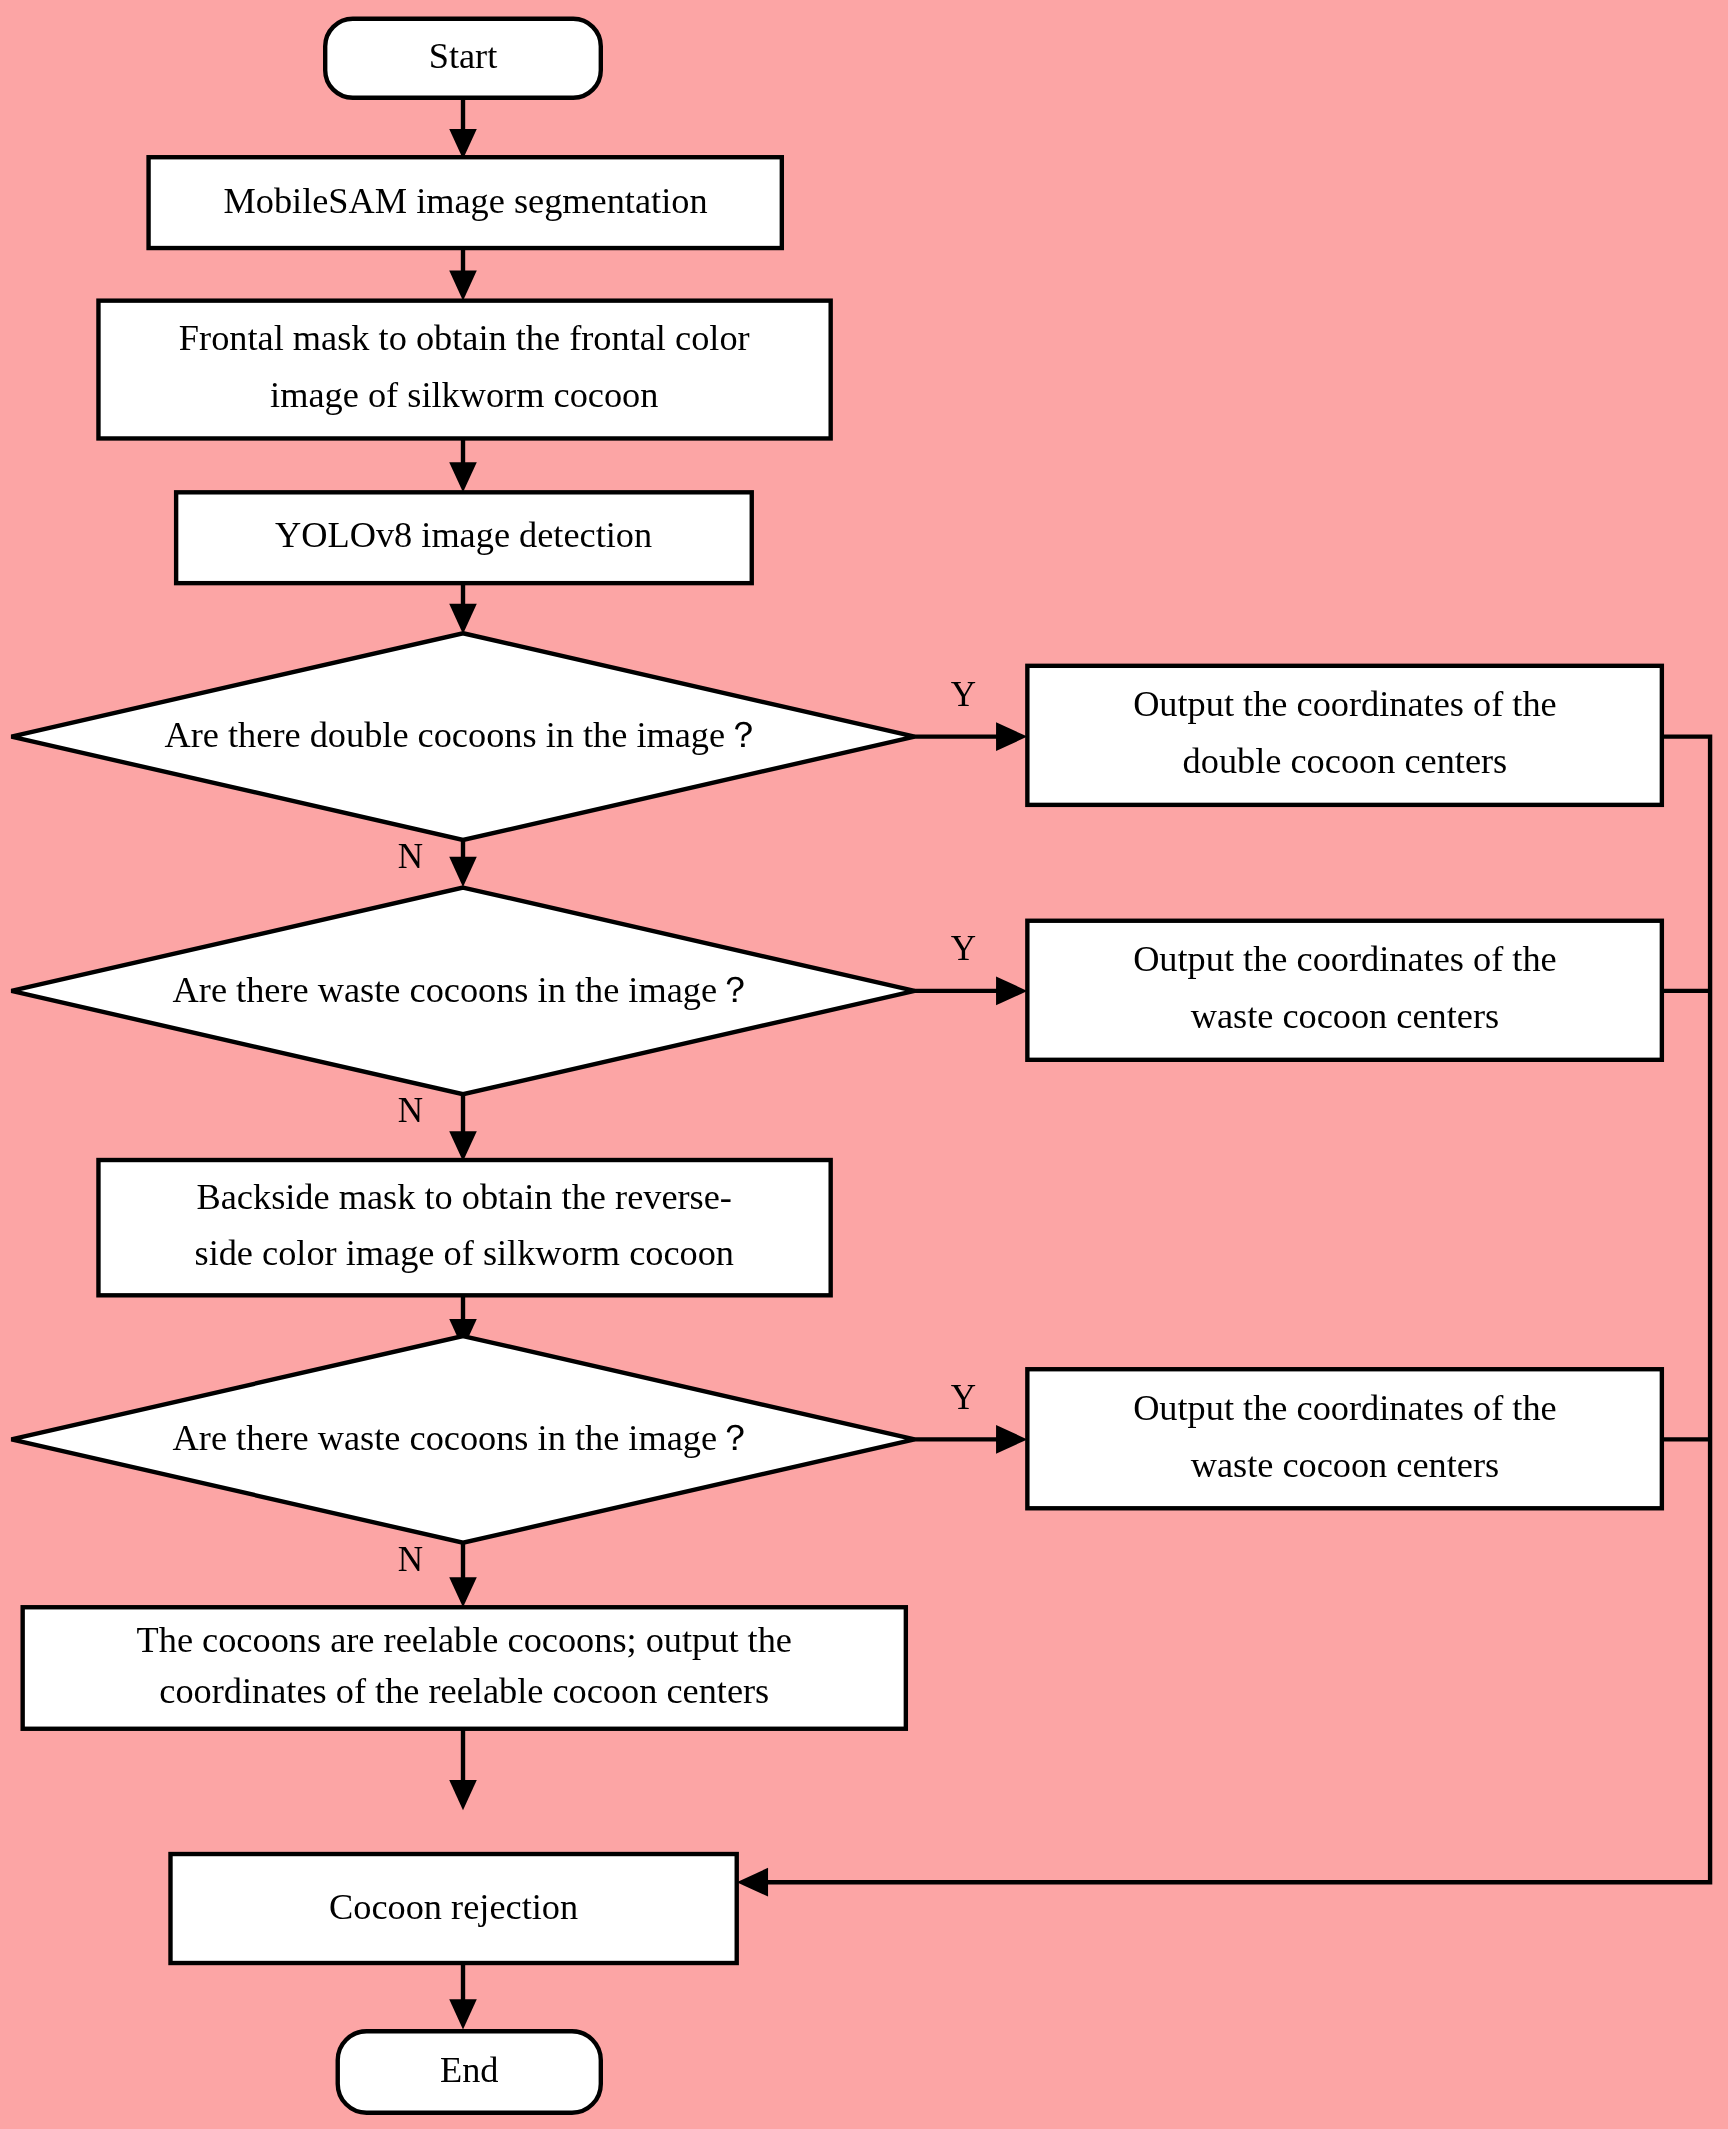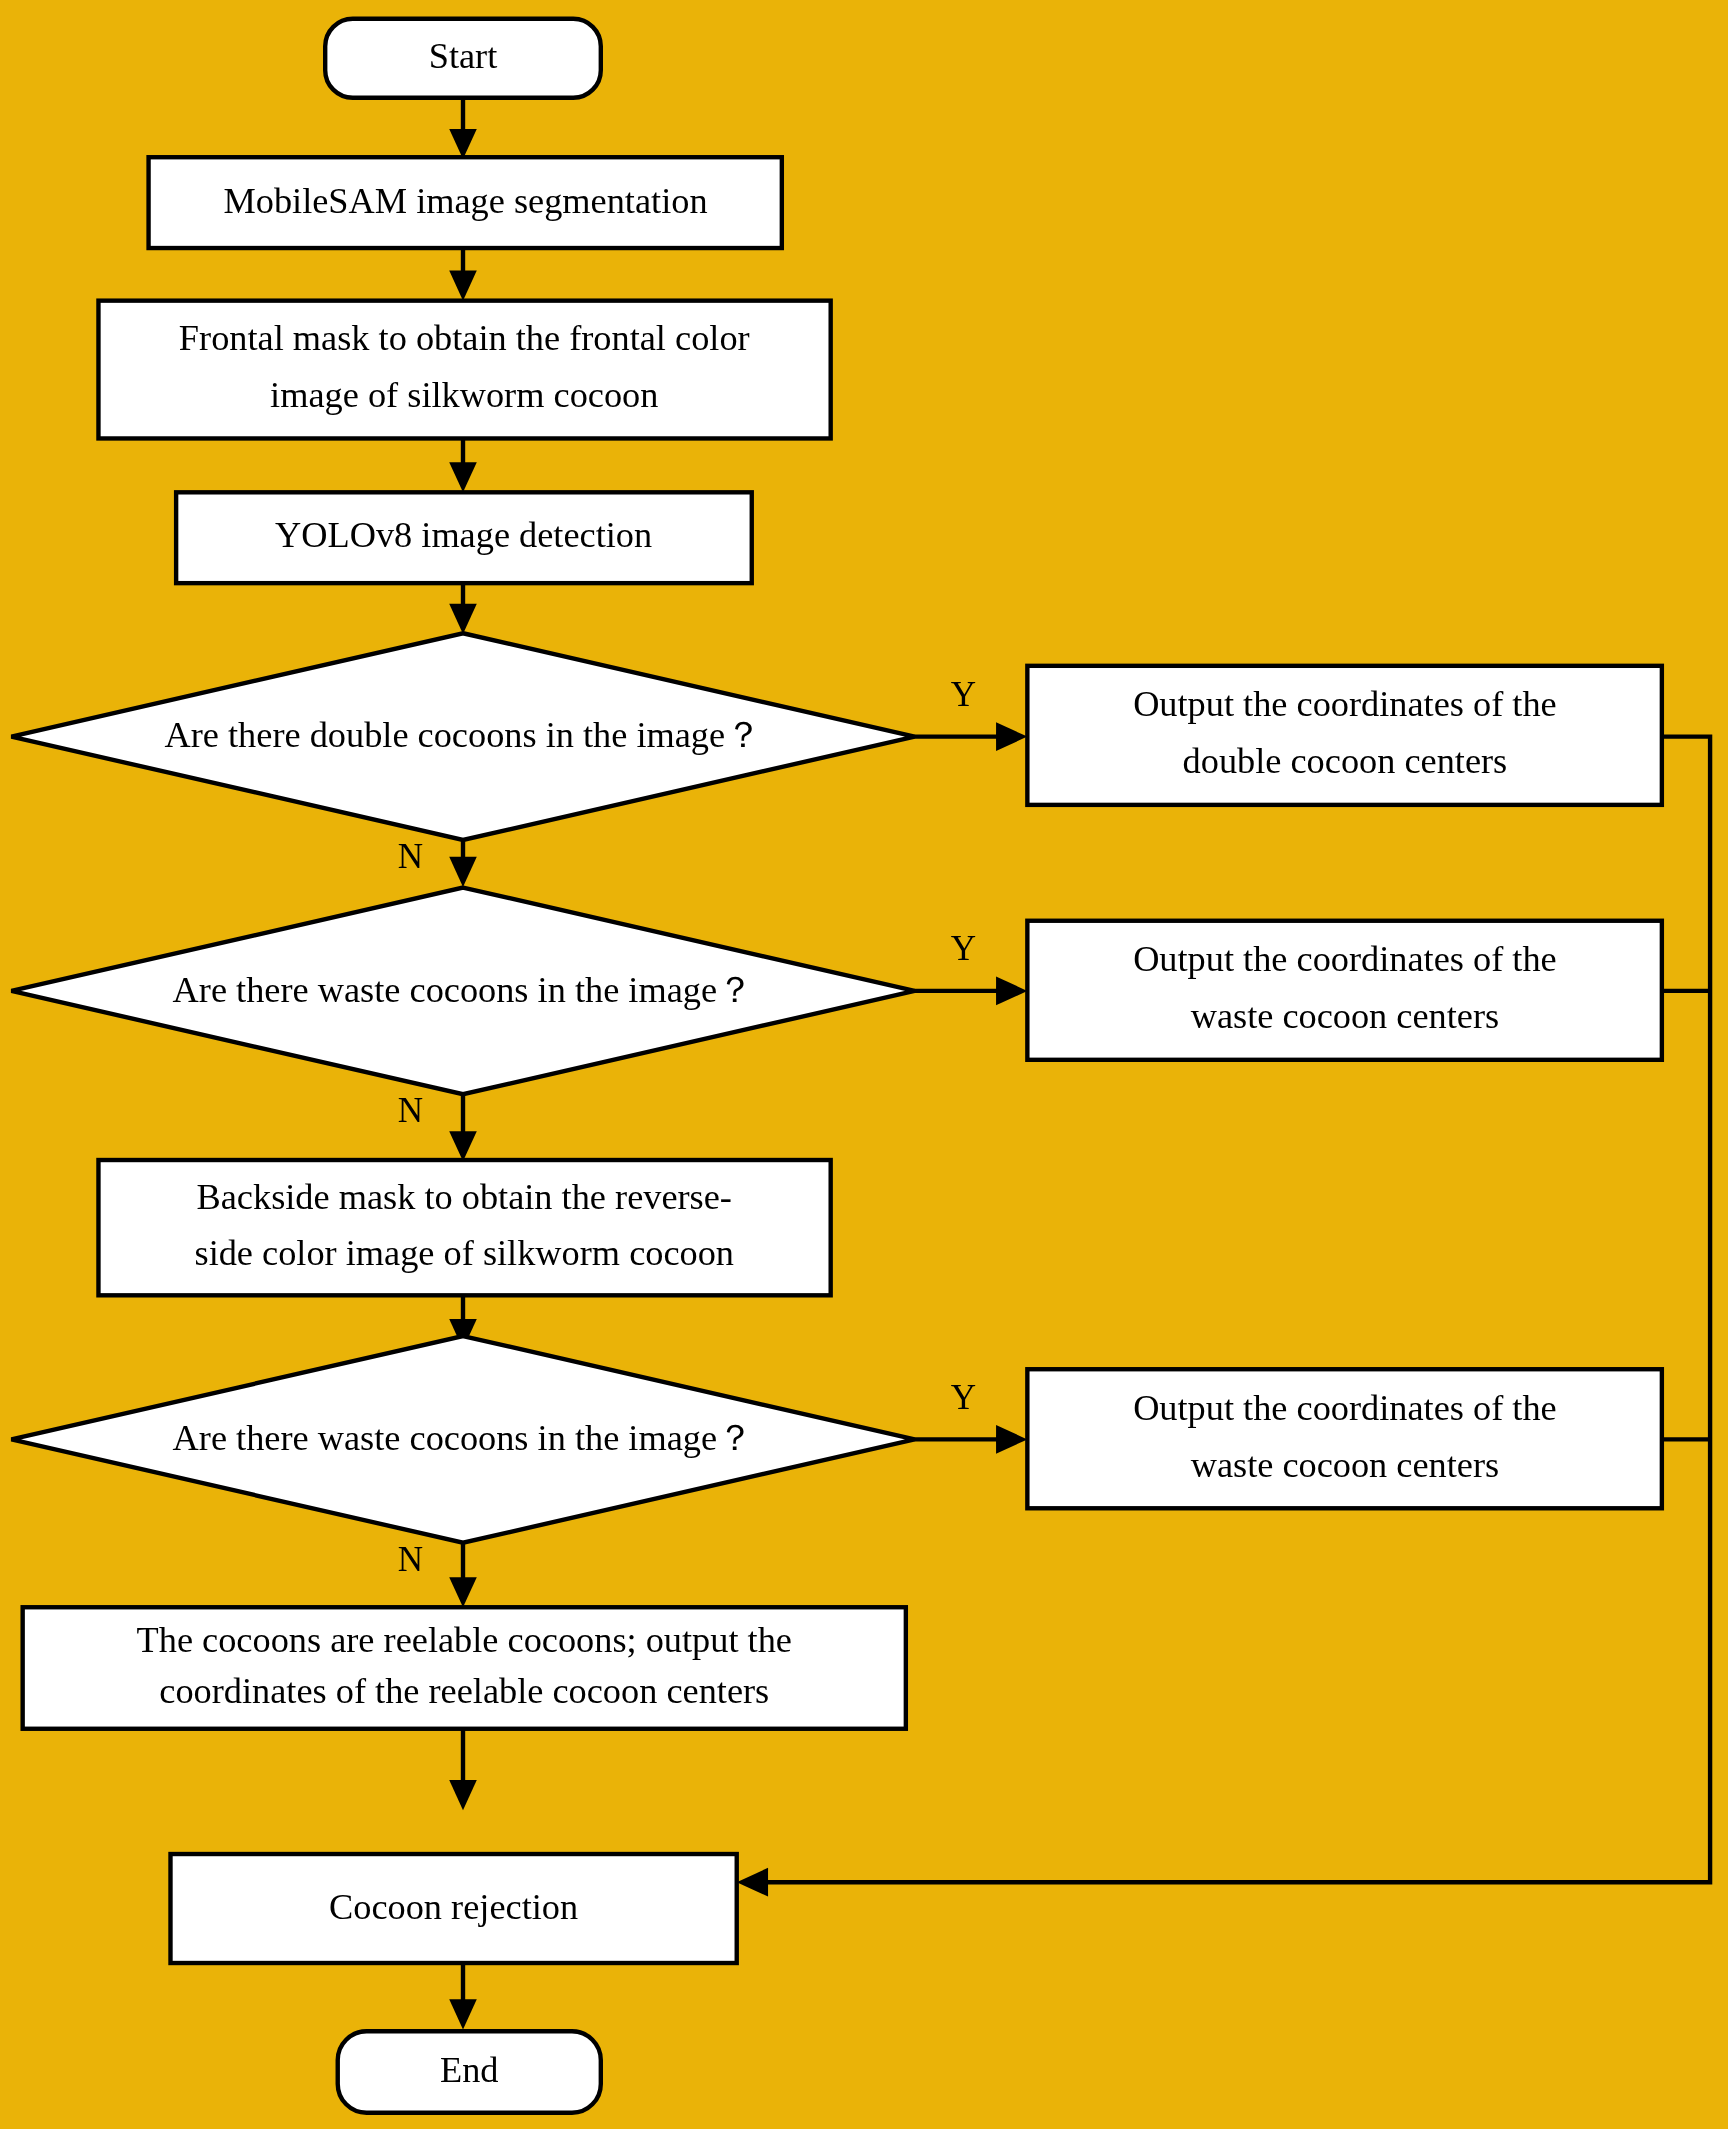--- a/index.html
+++ b/index.html
@@ -4,21 +4,21 @@
 <style>
   html, body {
     margin: 0;
     padding: 0;
     background: #ffffff;
   }
   #stage {
     position: relative;
     width: 1729px;
     height: 2129px;
-    background: #eab308;
+    background: #fca5a5;
     font-family: "Liberation Serif", "DejaVu Serif", serif;
   }
   svg.flow {
     position: absolute;
     top: 0;
     left: 0;
     width: 1729px;
     height: 2129px;
     display: block;
   }

